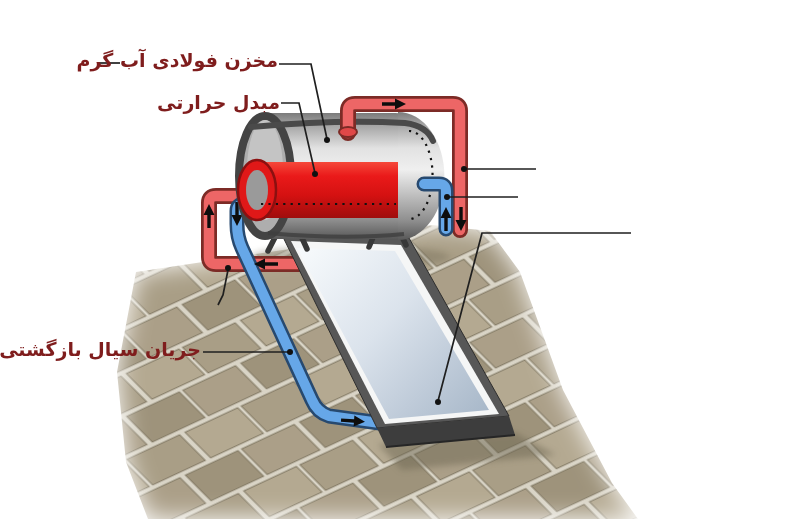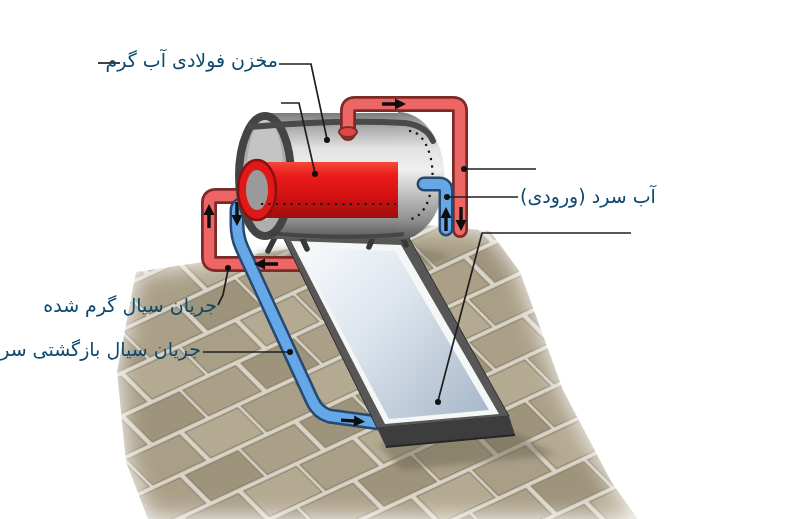--- a/index.html
+++ b/index.html
@@ -1,19 +1,19 @@
 <!DOCTYPE html>
 <html><head>
 <meta charset="utf-8">
 <style>
   html,body{margin:0;padding:0;background:#fff;}
   .stage{position:relative;width:800px;height:519px;background:#fff;overflow:hidden;
          font-family:"DejaVu Sans",sans-serif;}
   .stage svg{position:absolute;left:0;top:0;}
-  .lbl{position:absolute;font-weight:normal;font-size:19px;line-height:1.2;color:#0c4a6e;
+  .lbl{position:absolute;font-weight:bold;font-size:19px;line-height:1.2;color:#7f1d1d;
        direction:rtl;unicode-bidi:plaintext;white-space:nowrap;}
 </style>
 </head>
 <body>
 
 <div class="stage">
 
 <svg width="800" height="519" viewBox="0 0 800 519">
   <defs>
     <linearGradient id="gTank" x1="0" y1="0" x2="0" y2="1">
@@ -136,17 +136,16 @@
         <circle cx="315" cy="174" r="3"></circle>
     <circle cx="464" cy="169" r="3"></circle>
         <circle cx="447" cy="197" r="3"></circle>
     <circle cx="438" cy="402" r="3"></circle>
         <circle cx="228" cy="268" r="3"></circle>
     <circle cx="290" cy="352" r="3"></circle>
   </g>
 </svg>
 
 <div class="lbl" style="right:522px;top:49px">مخزن فولادی آب گرم</div>
-<div class="lbl" style="left:520px;top:185px">آب سرد (ورودی)</div>
-<div class="lbl" style="right:583px;top:294px">جریان سیال گرم شده</div>
+<div class="lbl" style="right:520px;top:91px">مبدل حرارتی</div>
 <div class="lbl" style="right:599px;top:338px">جریان سیال بازگشتی سرد</div>
 
 </div>
 
 </body></html>

